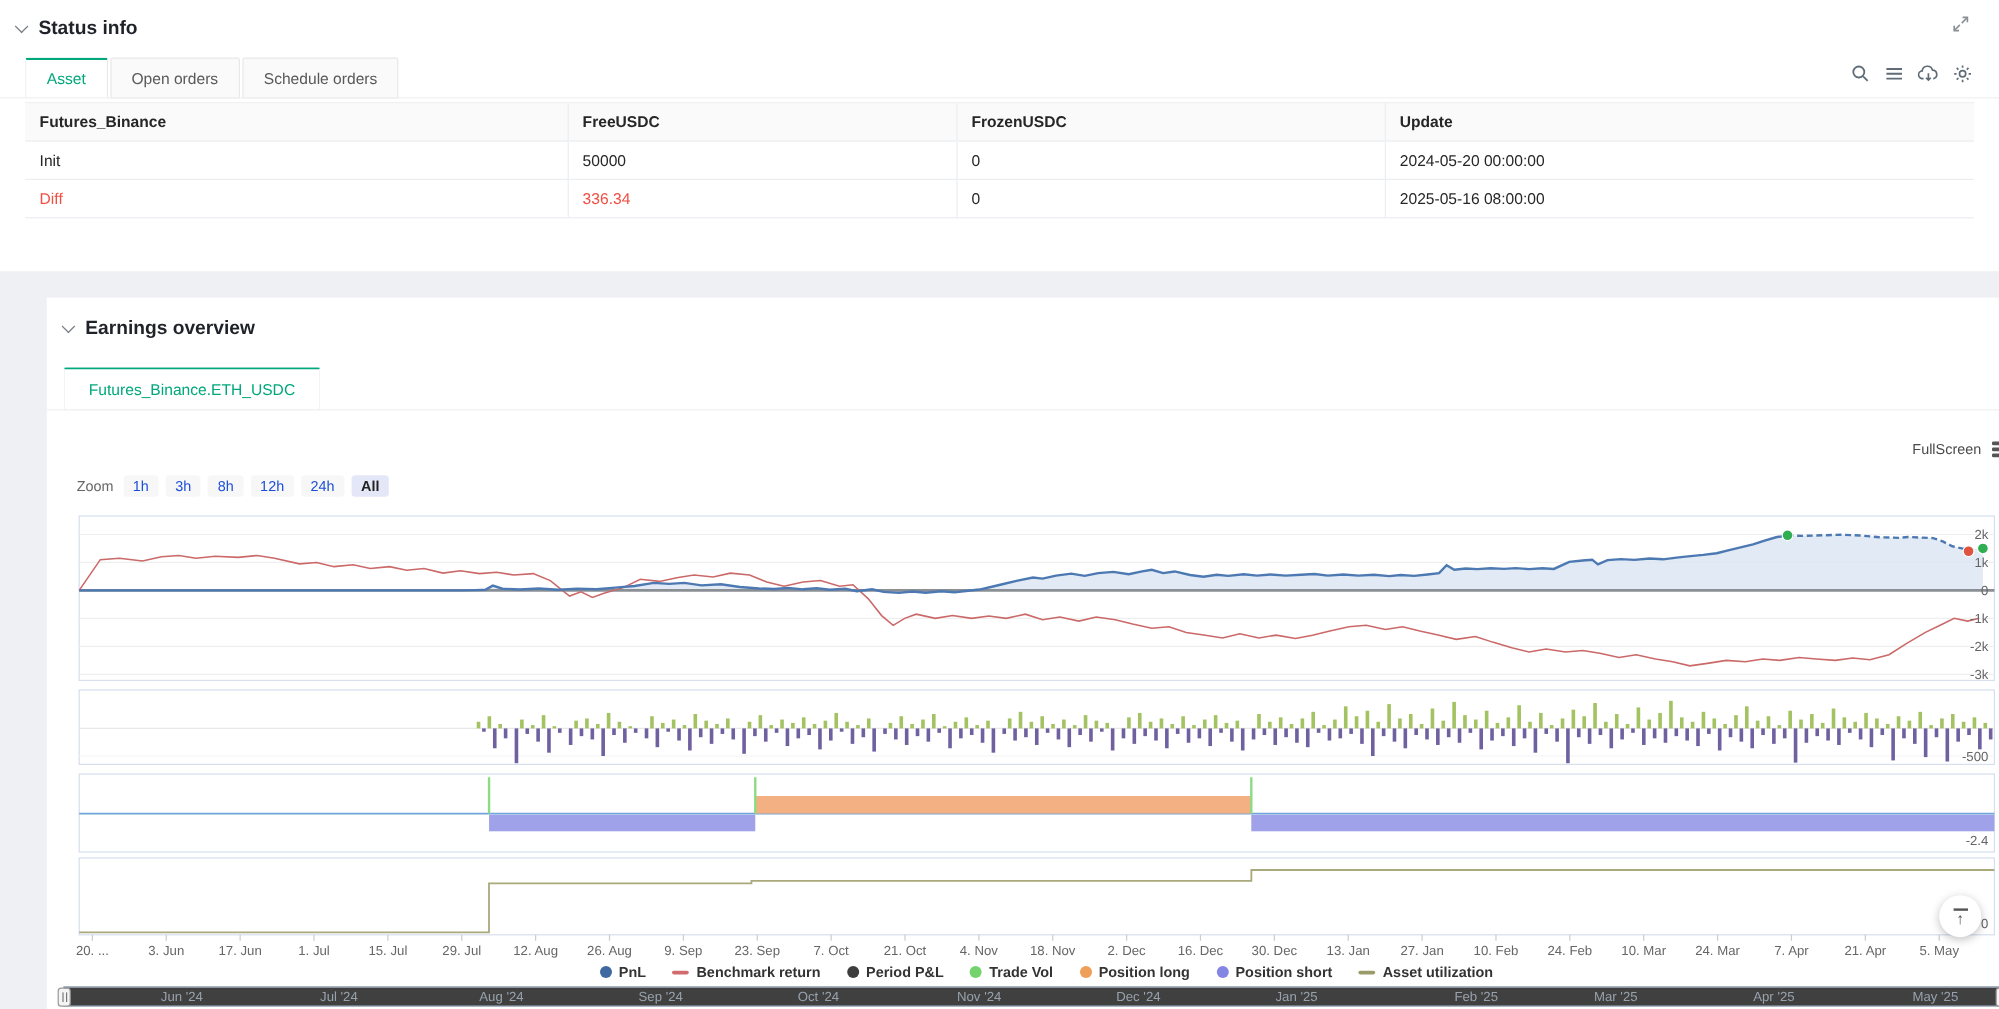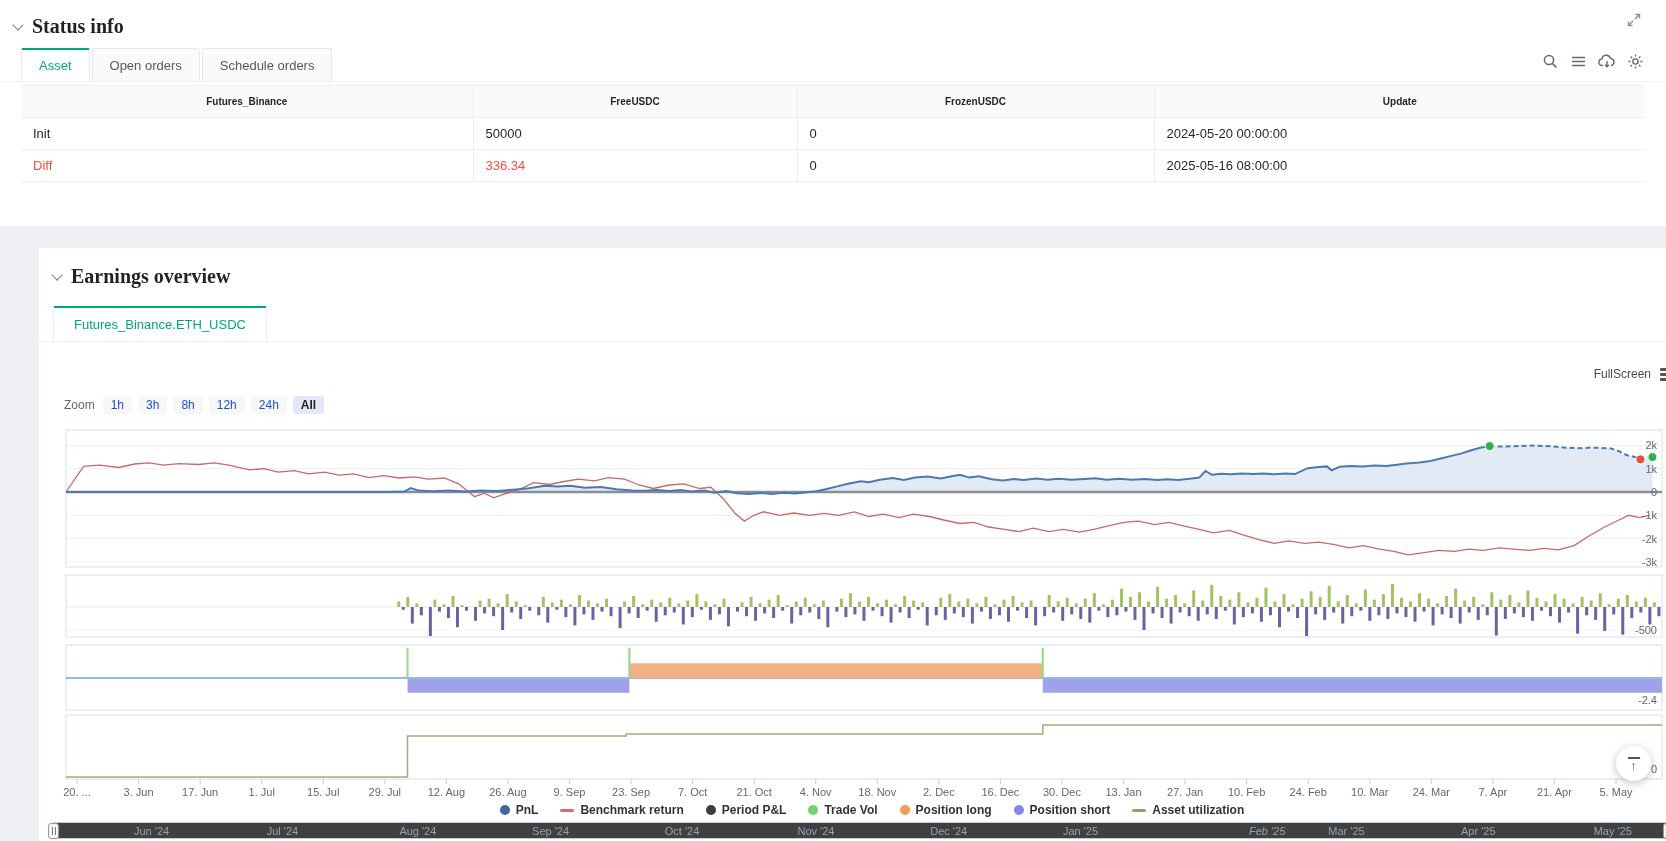--- a/index.html
+++ b/index.html
@@ -6,38 +6,38 @@
   html,body { margin:0; padding:0; }
   body {
     width:1666px; height:841px; position:relative; overflow:hidden;
     background:#eef0f3; font-family:"Liberation Sans",sans-serif; color:#262626;
   }
   .card { background:#fff; position:absolute; left:0; width:1666px; }
   #card-status { top:0; height:226px; }
   #card-earn  { top:248px; height:593px;margin-left:39px; }
 
   .sec-head { position:absolute; display:flex; align-items:center; gap:10px; }
-  .sec-title { font-size:20px; font-weight:bold; color:#1f2329;font-family:Liberation Serif, serif; }
+  .sec-title { font-size:16px; font-weight:bold; color:#1f2329; }
   .chev { width:8px; height:8px; border-left:1.6px solid #7a7f86; border-bottom:1.6px solid #7a7f86;
           transform:rotate(-45deg); margin-top:-4px; cursor:pointer; }
 
   
   .tabs { position:absolute; top:48px; left:21px; display:flex; }
   .tab { height:34px; padding:0 17px; display:flex; align-items:center; font-size:13px; color:#595959;
          background:#fafafa; border:1px solid #e8e8e8; margin-right:2px; border-radius:2px 2px 0 0; cursor:pointer; }
   .tab.active { background:#fff; color:#00a87c; border-top:2px solid #00a87c; border-bottom-color:#fff; }
   .tabs-line { position:absolute; top:81px; left:0; width:1666px; border-bottom:1px solid #f0f0f0; }
 
   .icon-row { position:absolute; top:53px; right:22px; display:flex; gap:11px; align-items:center; }
   .icon-row svg, .corner svg { display:block; cursor:pointer; }
   .corner { position:absolute; top:12px; right:24px; }
 
   
   table.grid { position:absolute; top:85px; left:21px; width:1624px; border-collapse:collapse; table-layout:fixed; }
-  .grid th { background:#fafafa; font-size:10px; font-weight:bold; color:#262626; text-align:center;
+  .grid th { background:#fafafa; font-size:13px; font-weight:bold; color:#262626; text-align:left;
              height:32px; padding:0 12px; border-bottom:1px solid #ebedf0; border-top:1px solid #f0f0f0; }
   .grid td { font-size:13px; height:32px; padding:0 12px; border-bottom:1px solid #ebedf0; background:#fff; }
   .grid th + th, .grid td + td { border-left:1px solid #ebedf0; }
   .c-blue { color:#4f9ce8; cursor:pointer; }
   .c-red  { color:#f04f43; }
 
   
   .etab { position:absolute; top:58px; left:14px; height:36px; padding:0 20px; display:flex; align-items:center;
           font-size:13px; color:#00a87c; background:#fff; border:1px solid #ebedf0; border-top:2px solid #00a87c;
           border-radius:2px 2px 0 0; cursor:pointer; }
@@ -600,21 +600,21 @@
         <i></i>
       </div>
   <span class="nav-lab" style="left: 81px;">Jun '24</span>
       <span class="nav-lab" style="left: 213.7px;">Jul '24</span>
       <span class="nav-lab" style="left: 346.4px;">Aug '24</span>
       <span class="nav-lab" style="left: 479.1px;">Sep '24</span>
       <span class="nav-lab" style="left: 611.8px;">Oct '24</span>
       <span class="nav-lab" style="left: 744.5px;">Nov '24</span>
       <span class="nav-lab" style="left: 877.2px;">Dec '24</span>
       <span class="nav-lab" style="left: 1009.9px;">Jan '25</span>
-      <span class="nav-lab" style="left: 1196px; font-style: italic;">Feb '25</span>
+      <span class="nav-lab" style="left: 1159px;">Feb '25</span>
       <span class="nav-lab" style="left: 1275.3px;">Mar '25</span>
       <span class="nav-lab" style="left: 1408px;">Apr '25</span>
       <span class="nav-lab" style="left: 1540.7px;">May '25</span>
     </div>
 </div>
 
 <div class="totop">
   <span class="bar"></span>
     <span class="arr">↑</span>
 </div>

